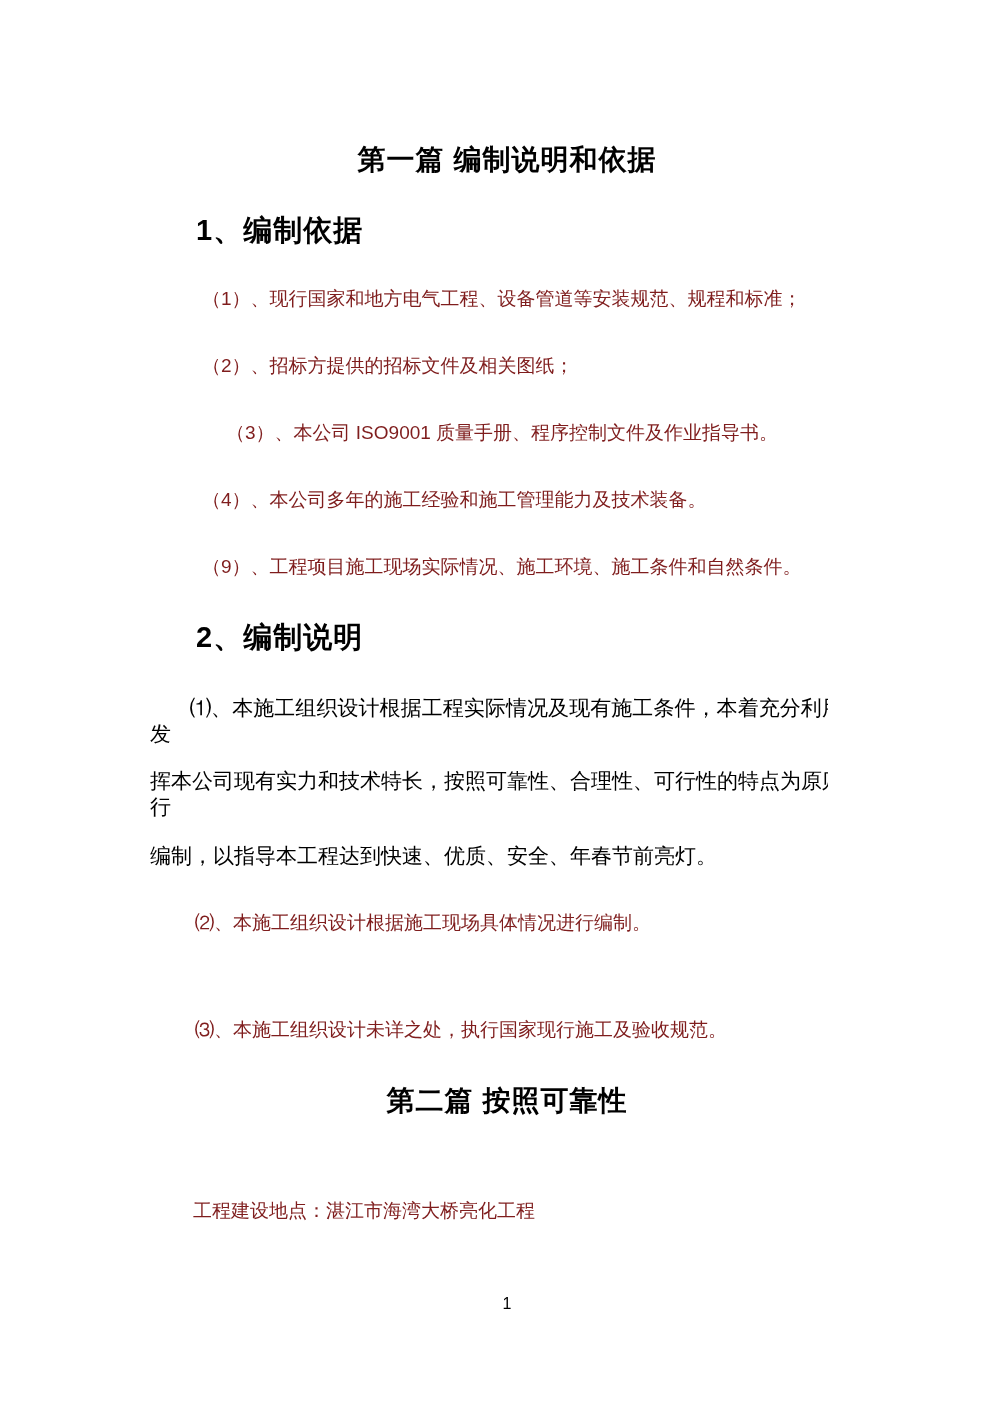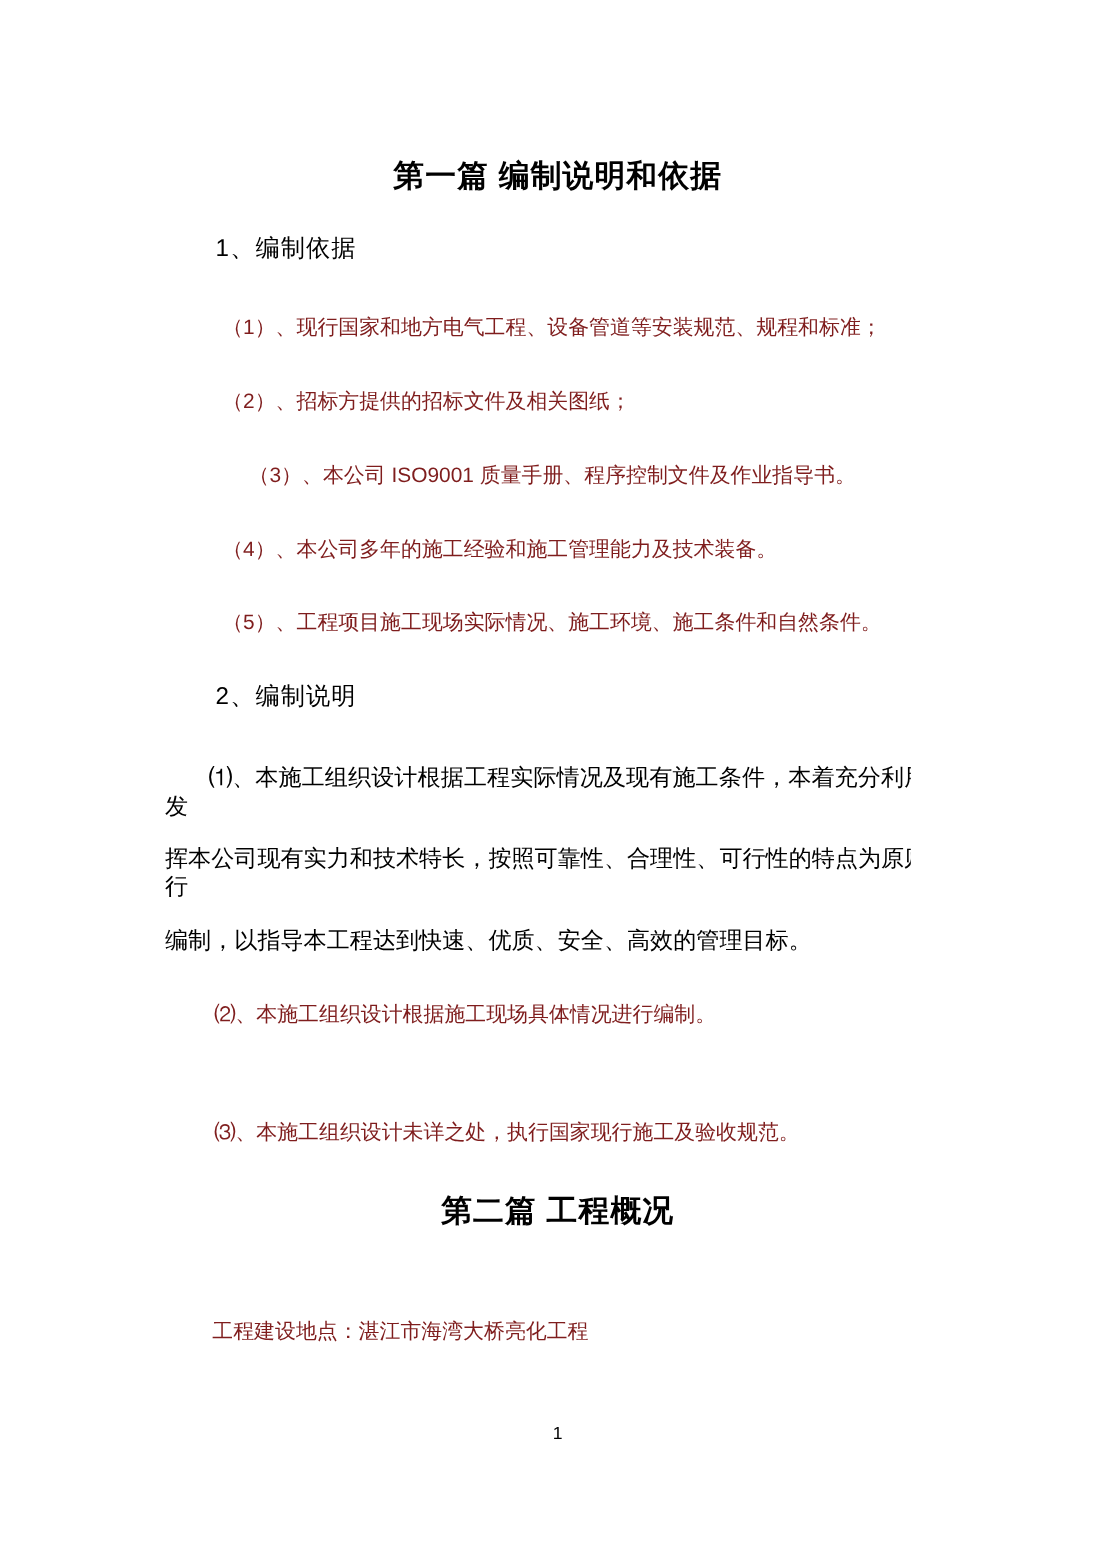--- a/index.html
+++ b/index.html
@@ -29,22 +29,22 @@
     width: 714px;
     text-align: center;
     font-size: 28px;
     font-weight: 700;
     white-space: nowrap;
     letter-spacing: 1px;
   }
   .section-heading {
     position: absolute;
     left: 196px;
-    font-size: 22px;
-    font-weight: 400;
+    font-size: 29px;
+    font-weight: 700;
     white-space: nowrap;
     letter-spacing: 1px;
   }
   .para-line {
     position: absolute;
     left: 150px;
     width: 714px;
     font-size: 21px;
     line-height: 26px;
     white-space: nowrap;
@@ -77,34 +77,34 @@
   <div class="section-heading" style="top: 211px;">1、编制依据</div>
 
   <div class="line" style="left: 202px; top: 286px;">（1）、现行国家和地方电气工程、设备管道等安装规范、规程和标准；</div>
 
   <div class="line" style="left: 202px; top: 353px;">（2）、招标方提供的招标文件及相关图纸；</div>
 
   <div class="line" style="left: 202px; top: 420px; margin-left: 24px;">（3）、本公司 ISO9001 质量手册、程序控制文件及作业指导书。</div>
 
   <div class="line" style="left: 202px; top: 487px;">（4）、本公司多年的施工经验和施工管理能力及技术装备。</div>
 
-  <div class="line" style="left: 202px; top: 554px;">（5）、工程项目施工现场实际情况、施工环境、施工条件和自然条件。</div>
+  <div class="line" style="left: 202px; top: 554px;">（9）、工程项目施工现场实际情况、施工环境、施工条件和自然条件。</div>
 
   <div class="section-heading" style="top: 618px;">2、编制说明</div>
 
   <div class="para-line justified first" style="top: 695px;">⑴、本施工组织设计根据工程实际情况及现有施工条件，本着充分利用和发</div>
 
   <div class="para-line justified" style="top: 768px;">挥本公司现有实力和技术特长，按照可靠性、合理性、可行性的特点为原则进行</div>
 
-  <div class="para-line" style="top: 843px;">编制，以指导本工程达到快速、优质、安全、高效的管理目标。</div>
+  <div class="para-line" style="top: 843px;">编制，以指导本工程达到快速、优质、安全、年春节前亮灯。</div>
 
   <div class="line" style="left: 195px; top: 910px;">⑵、本施工组织设计根据施工现场具体情况进行编制。</div>
 
   <div class="line" style="left: 195px; top: 1017px;">⑶、本施工组织设计未详之处，执行国家现行施工及验收规范。</div>
 
-  <div class="doc-title" style="top: 1082px;">第二篇 工程概况</div>
+  <div class="doc-title" style="top: 1082px;">第二篇 按照可靠性</div>
 
   <div class="line" style="left: 193px; top: 1158px; margin-top: 40px;">工程建设地点：湛江市海湾大桥亮化工程</div>
 
 
   <div class="page-number">1</div>
 
 </div>
 
 </body></html>

